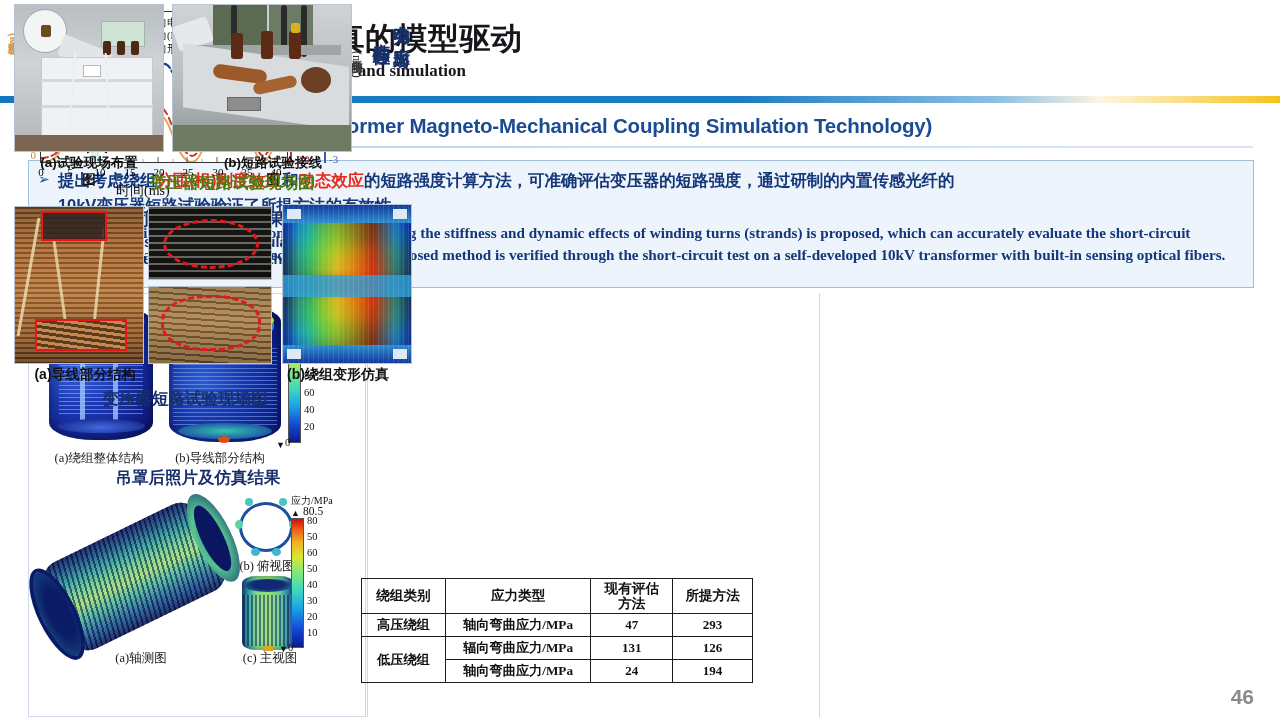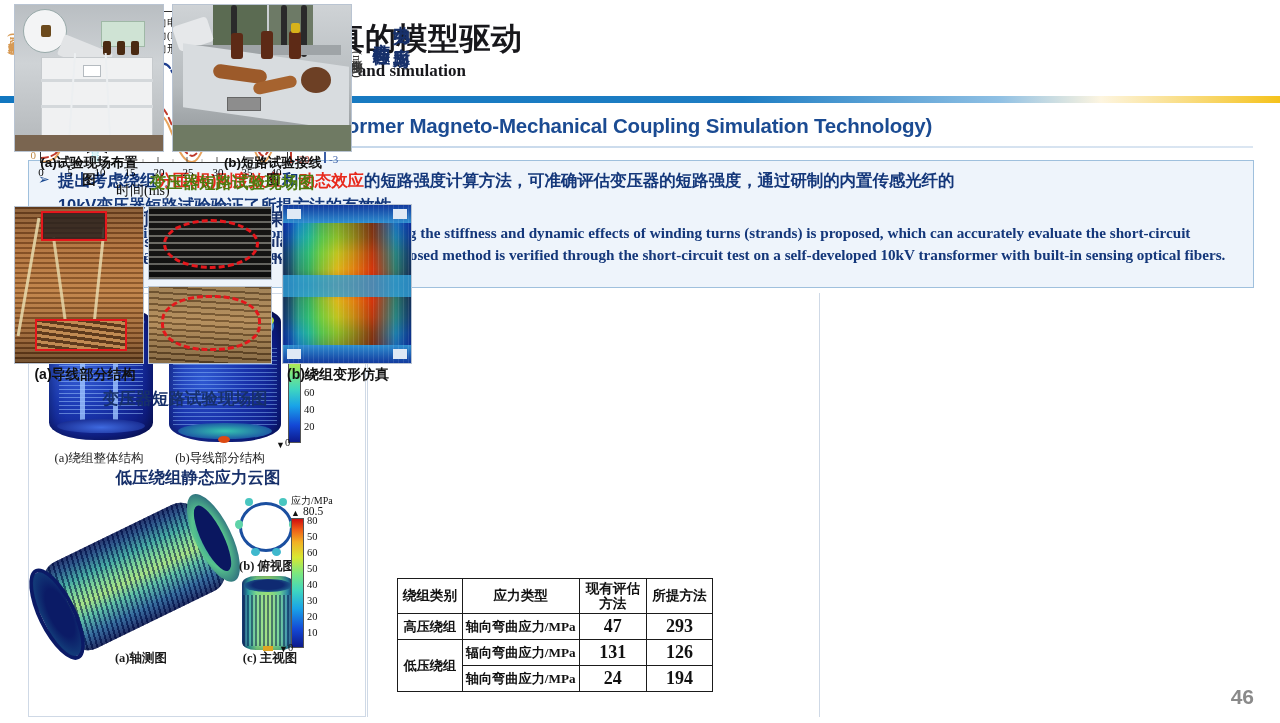--- a/index.html
+++ b/index.html
@@ -45,41 +45,41 @@
   .panel { position:absolute; border:1px solid #cfd9e6; background:#fff; }
   #p-left  { left:28px;  top:293px; width:338px; height:424px; }
   #p-mid   { left:368px; top:293px; width:451px; height:424px; border:none;}
   #p-right { left:821px; top:293px; width:433px; height:424px; border:none;}
   .vdiv { position:absolute; width:1px; background:#cfd9e6; }
 
   .cap-sub { text-align:center; font-family:"Liberation Serif", serif; font-size:12.5px; color:#1a1a1a;}
   .cap-main { text-align:center; font-size:16.5px; font-weight:bold; color:#17306a; }
 
   
-  .fem { position:absolute;font-weight:bold; }
+  .fem { position:absolute; }
   .cbar { position:absolute; width:13px; border:1px solid #555;
       background:linear-gradient(to top,#0d1a8c 0%,#1348d6 14%,#19a3e8 30%,#3fd6c0 44%,
         #7ee87c 58%,#d8e832 70%,#f3b024 82%,#ee5a17 92%,#cf0d0d 100%); }
   .cbar-lbl { position:absolute; font-family:"Liberation Serif", serif; font-size:10.5px; color:#111;}
   .cbar-title{ position:absolute; font-family:"Liberation Serif", serif; font-size:10px; color:#111;}
 
   
   #chart-wrap { position:absolute; left:372px; top:296px; width:385px; height:200px; }
   #plot { position:absolute; left:36px; top:8px; width:248px; height:152px;
           border:1px solid #333; background:#fff; }
   .yl { position:absolute; font-family:"Liberation Serif", serif; font-size:11px; text-align:right;}
   .ax-name{ position:absolute; font-size:11.5px; font-family:"Liberation Serif", serif;}
   .vtxt { writing-mode:vertical-rl; text-orientation:mixed; }
 
   
-  #tbl { position:absolute; left:397px; top:578px; width:316px; border-collapse:collapse; }
+  #tbl { position:absolute; left:361px; top:578px; width:392px; border-collapse:collapse; }
   #tbl td, #tbl th { border:1.4px solid #1b1b1b; text-align:center; padding:2px 3px;
       font-size:13.2px; font-weight:bold; color:#111; }
   #tbl th { font-size:13.6px; }
-  #tbl .num { font-family:"Liberation Serif", serif; font-size:18px; }
+  #tbl .num { font-family:"Liberation Serif", serif; font-size:13px; }
   #tbl .unit{ font-family:"Liberation Serif", serif; font-weight:bold;}
 
   
   .ph { position:absolute; overflow:hidden; }
   .pnum { position:absolute; right:26px; bottom:14px; font-size:21px; color:#8a8a8a; font-weight:bold;}
   .vtitle { position:absolute; font-size:17px; font-weight:bold; color:#17306a;
       writing-mode:vertical-rl; text-orientation:upright; letter-spacing:1px;}
 </style>
 </head>
 <body>
@@ -164,21 +164,21 @@
     <div class="cbar-lbl" style="left:275px;top:59px;">100</div>
     <div class="cbar-lbl" style="left:275px;top:76px;">80</div>
     <div class="cbar-lbl" style="left:275px;top:93px;">60</div>
     <div class="cbar-lbl" style="left:275px;top:110px;">40</div>
     <div class="cbar-lbl" style="left:275px;top:127px;">20</div>
     <div style="position:absolute;left:247px;top:146px;font-size:9px;color:#111;">▼</div>
     <div class="cbar-lbl" style="left:256px;top:143px;">0</div>
   </div>
   <div class="cap-sub" style="position:absolute;left:14px;top:156px;width:112px;">(a)绕组整体结构</div>
   <div class="cap-sub" style="position:absolute;left:130px;top:156px;width:122px;">(b)导线部分结构</div>
-  <div class="cap-main" style="position:absolute;left:0;top:173px;width:338px;">低压绕组静态应力云图</div>
+  <div class="cap-main" style="position:absolute;left:0;top:173px;width:338px;">吊罩后照片及仿真结果</div>
 
   <div class="fem" style="left:10px;top:204px;width:310px;height:166px;">
 
     <div style="position:absolute;left:4px;top:10px;width:196px;height:146px;transform:rotate(-26deg);">
       <div style="position:absolute;left:0;top:18px;width:188px;height:96px;border-radius:28px/48px;
            background:linear-gradient(to bottom,#0c1f6e 0%,#15457f 10%,#2e9f96 26%,#6fd08a 40%,
              #9ade76 52%,#49b79a 66%,#1d5c92 84%,#0a1a63 100%);
            box-shadow:inset 0 0 12px rgba(0,0,0,.5);"></div>
       <div style="position:absolute;left:0;top:18px;width:188px;height:96px;border-radius:28px/48px;
            background:repeating-linear-gradient(100deg,rgba(10,20,70,.55) 0 2px,rgba(255,255,255,.12) 2px 5px);"></div>

